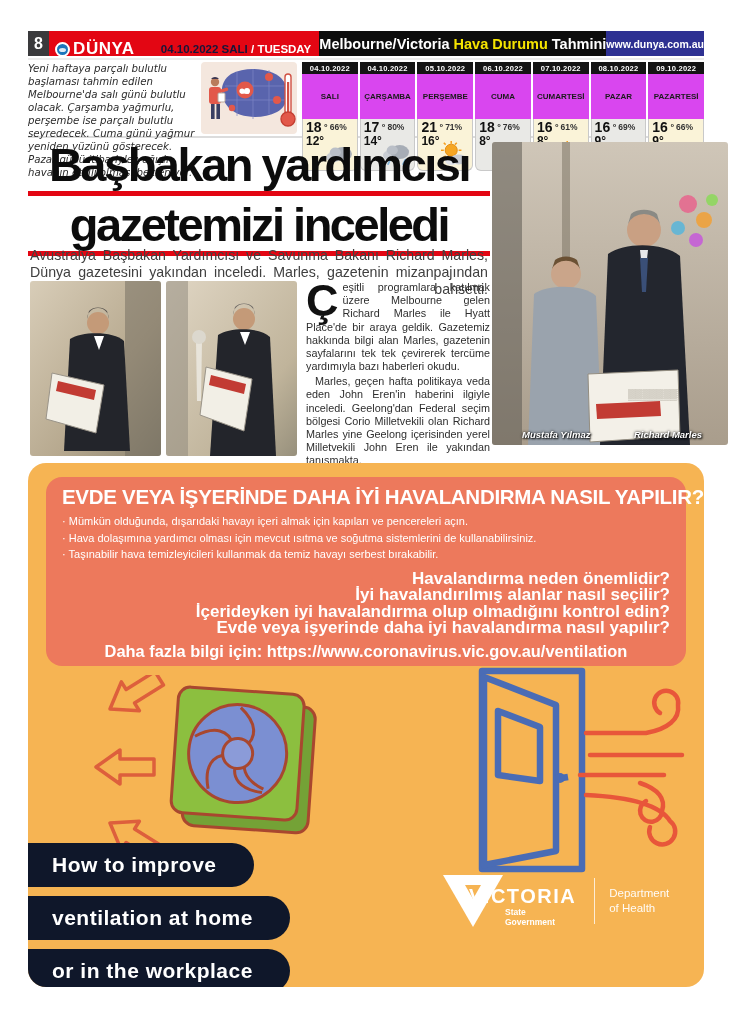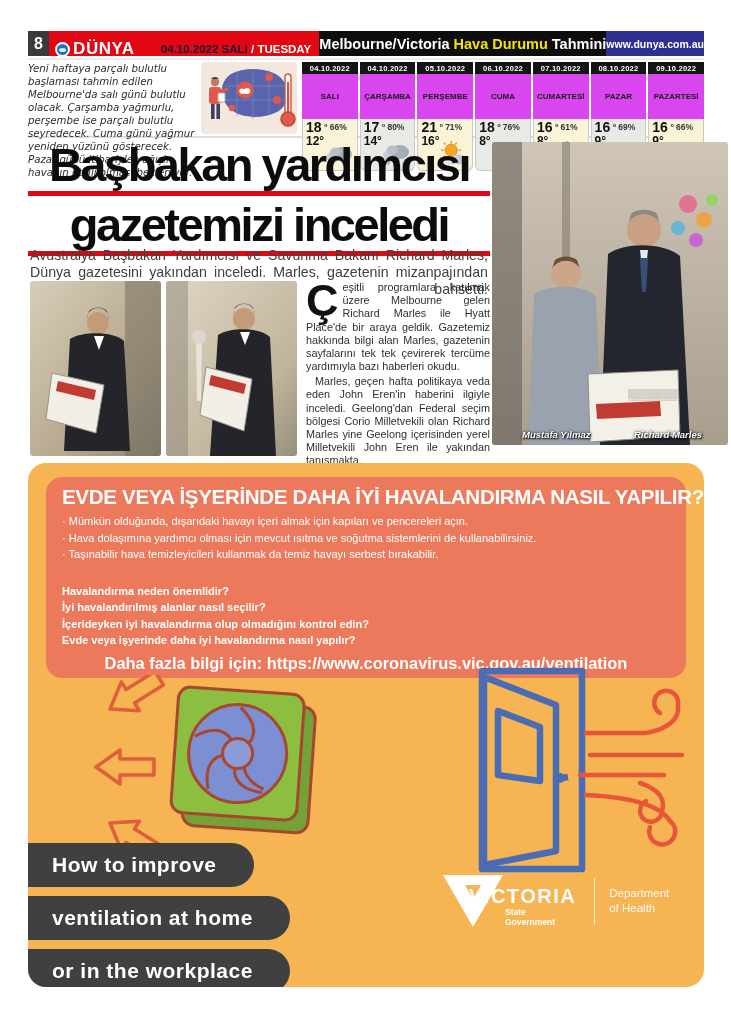--- a/index.html
+++ b/index.html
@@ -71,26 +71,26 @@
   .dropcap{float:left;font-size:45px;line-height:35px;font-weight:bold;color:#111;
            padding:2px 4px 0 0;}
 
   
   .ad{position:absolute;left:28px;top:463px;width:676px;height:524px;background:#f6b453;
       border-radius:18px;overflow:hidden;}
   .salmon{position:absolute;left:18px;right:18px;top:14px;background:#ed795c;border-radius:16px;
           padding:8px 16px 5px;box-sizing:border-box;color:#fff;}
   .ad-head{font-size:20.5px;font-weight:bold;text-align:center;letter-spacing:-.3px;white-space:nowrap;}
   .ad-bullets{margin-top:4px;font-size:11px;font-weight:normal;line-height:16.5px;}
-  .ad-questions{margin-top:20px;font-size:11px;font-weight:bold;line-height:16.5px;text-align:left;}
+  .ad-questions{margin-top:8px;font-size:17px;font-weight:bold;line-height:16.5px;text-align:right;}
   .ad-more{margin-top:5px;font-size:16.4px;font-weight:bold;text-align:center;white-space:nowrap;}
   .illo-purifier{position:absolute;left:16px;top:212px;}
   .illo-door{position:absolute;left:392px;top:200px;}
   .pills{position:absolute;left:0;top:380px;}
-  .pill{display:table;background:#404040;color:#fff;font-size:21px;font-weight:bold;
+  .pill{display:table;background:#0f172a;color:#fff;font-size:21px;font-weight:bold;
         padding:10px 37px 10px 24px;border-radius:0 28px 28px 0;margin-bottom:9px;letter-spacing:.5px;}
   .viclogo{position:absolute;left:415px;top:412px;display:flex;align-items:center;color:#fff;}
   .vic-word{margin-left:-34px;margin-top:10px;}
   .vic-word .vname{font-size:20px;font-weight:bold;letter-spacing:1.5px;}
   .vic-word .vsub{font-size:8.5px;font-weight:bold;line-height:1.15;margin-left:36px;}
   .vic-div{width:1px;height:46px;background:rgba(255,255,255,.75);margin:0 14px 0 18px;}
   .vic-dept{font-size:11.5px;line-height:1.3;color:rgba(255,255,255,.95);}
 </style>
 </head>
 <body>

